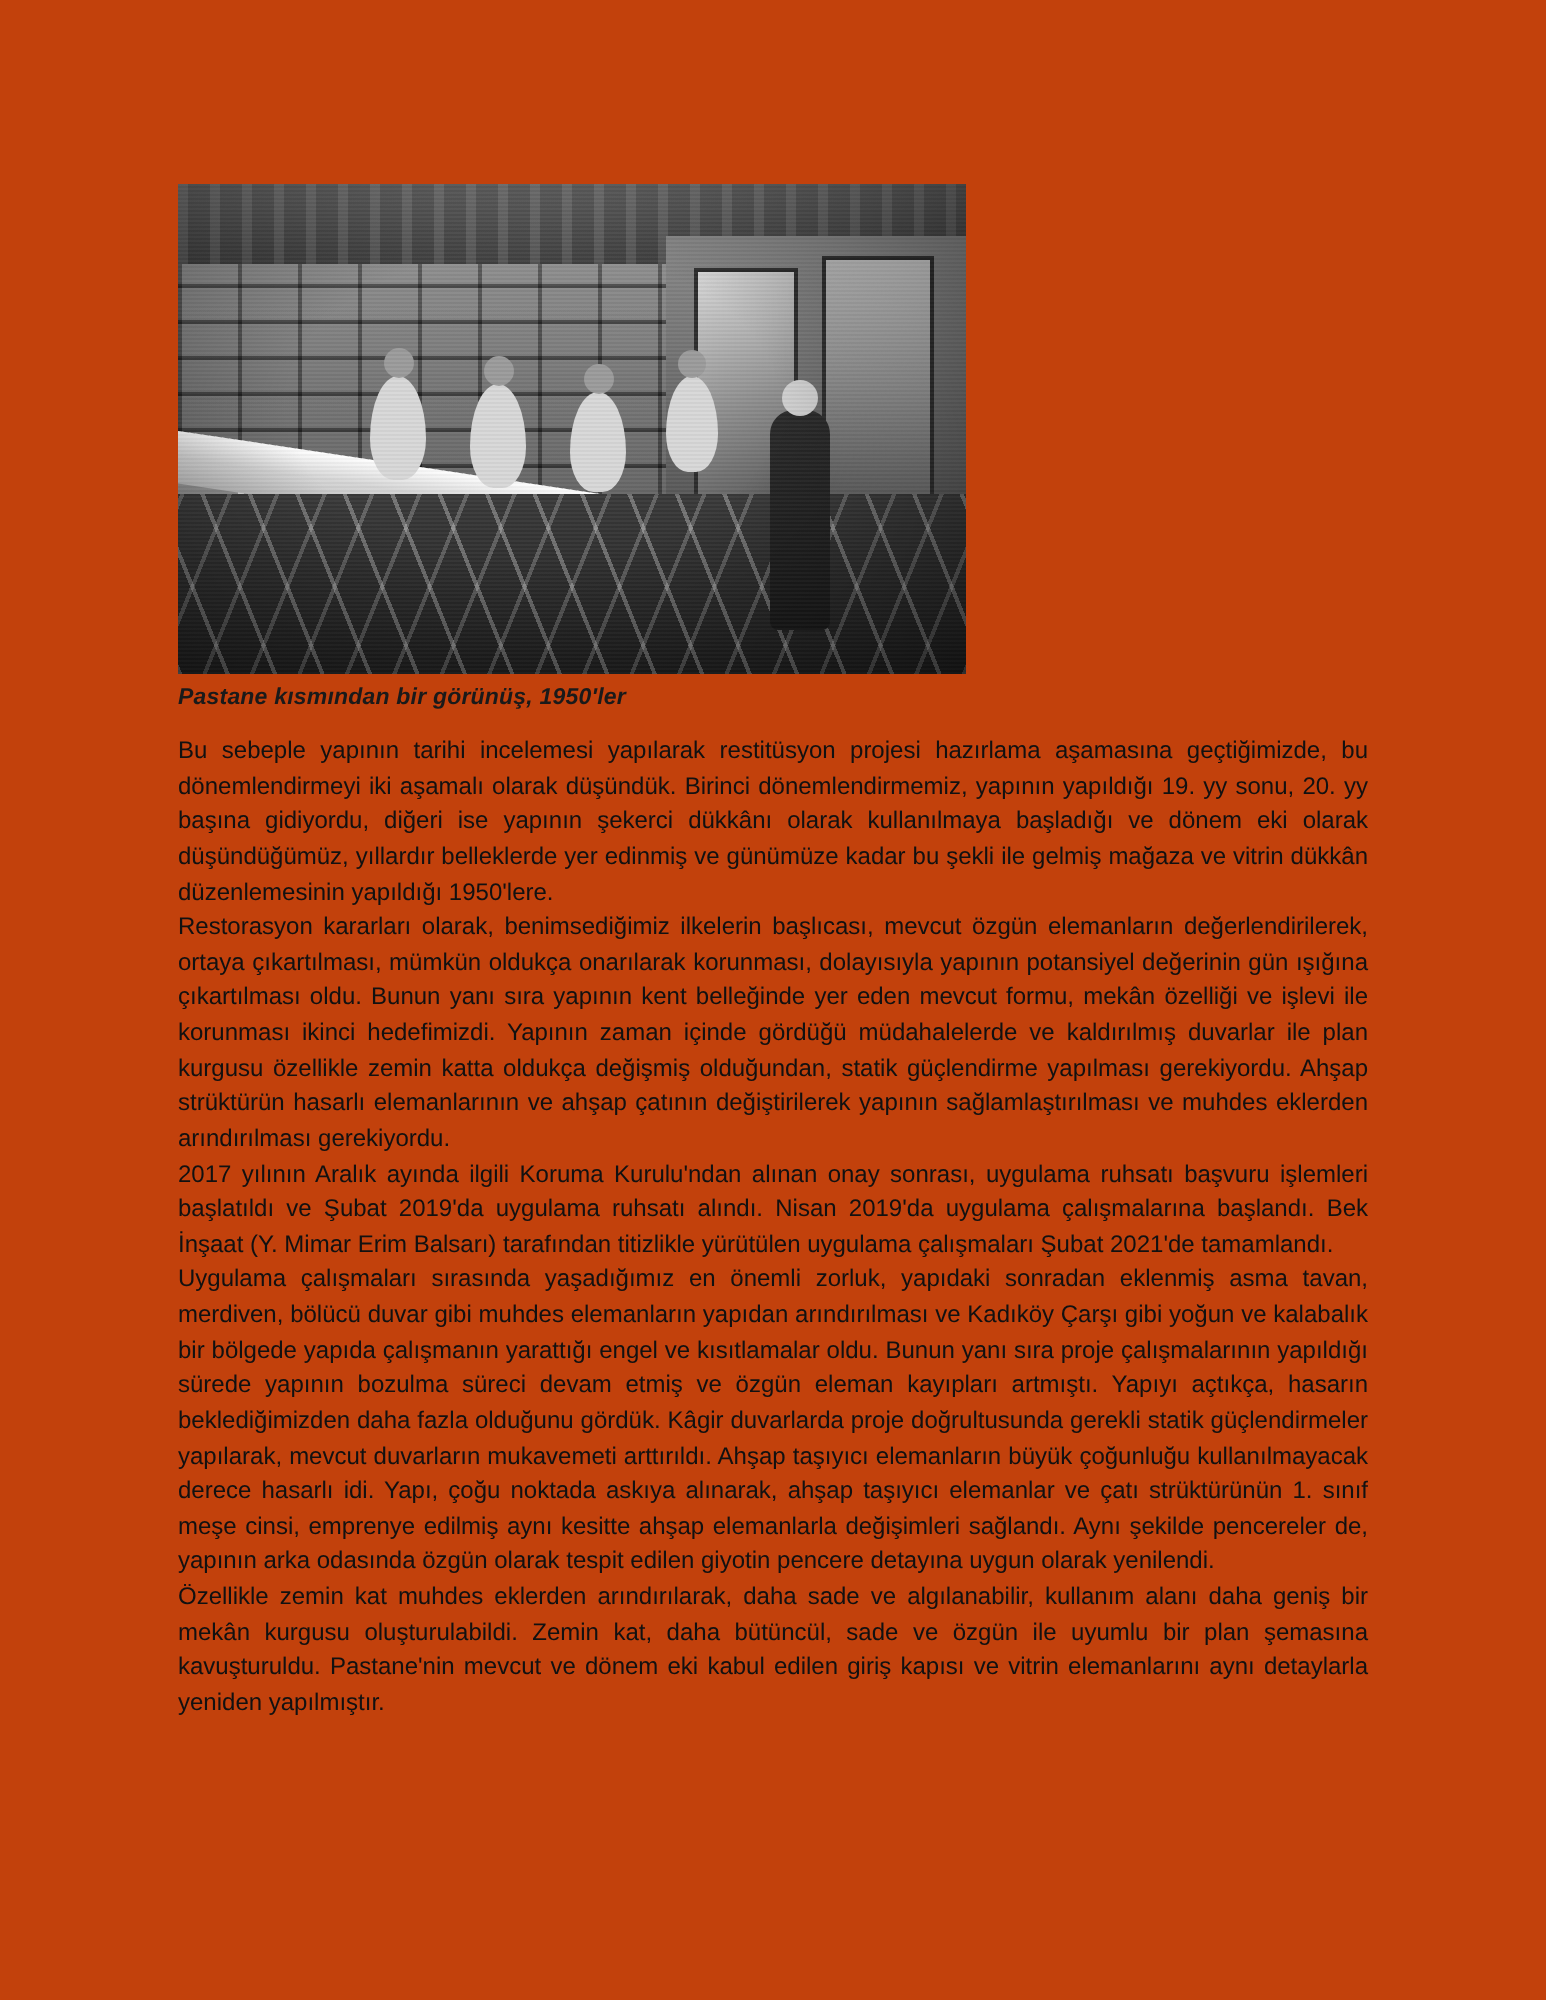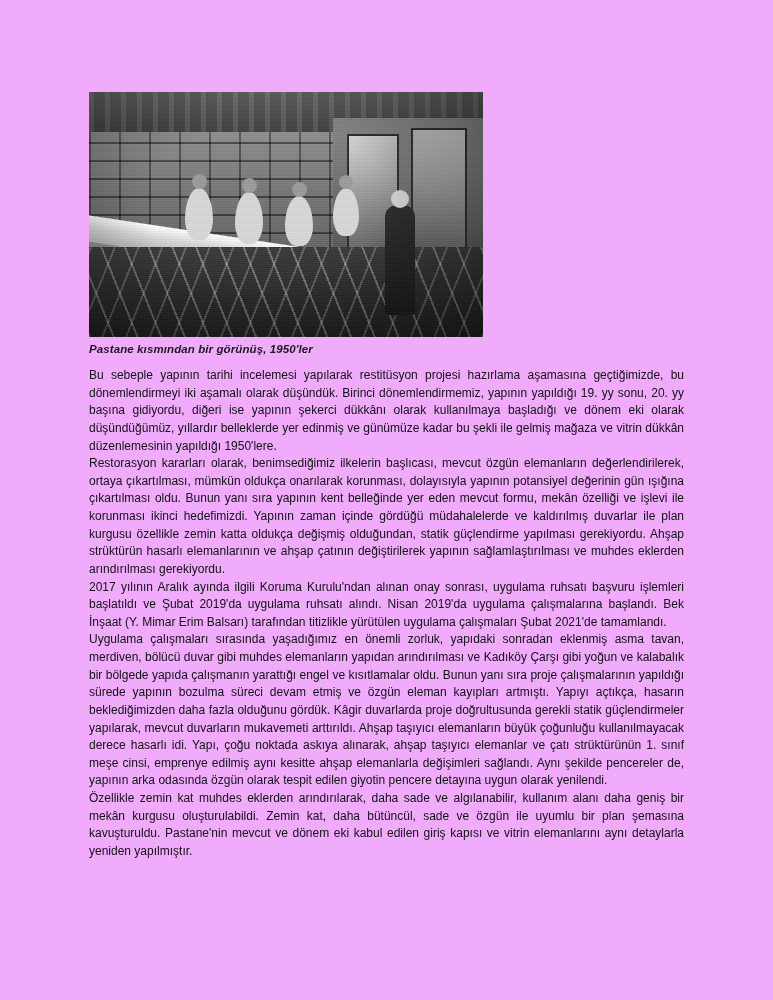--- a/index.html
+++ b/index.html
@@ -7,21 +7,21 @@
     padding: 0;
     background: #c8c8c8;
   }
   body {
     font-family: "Liberation Sans", sans-serif;
   }
   .page {
     position: relative;
     width: 773px;
     height: 1000px;
-    background: #f0abfc;
+    background: #c2410c;
     margin: 0 auto;
     overflow: hidden;
     box-sizing: border-box;
   }
   .content {
     position: absolute;
     left: 89px;
     top: 92px;
     width: 595px;
   }

